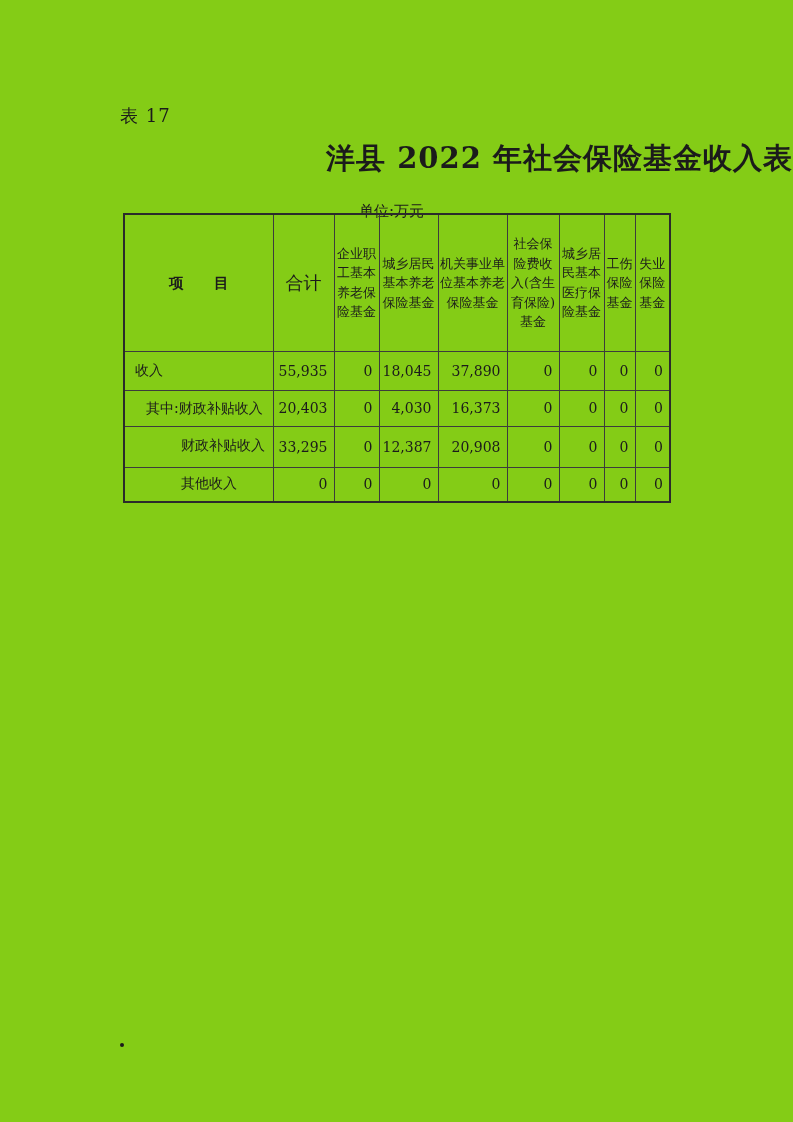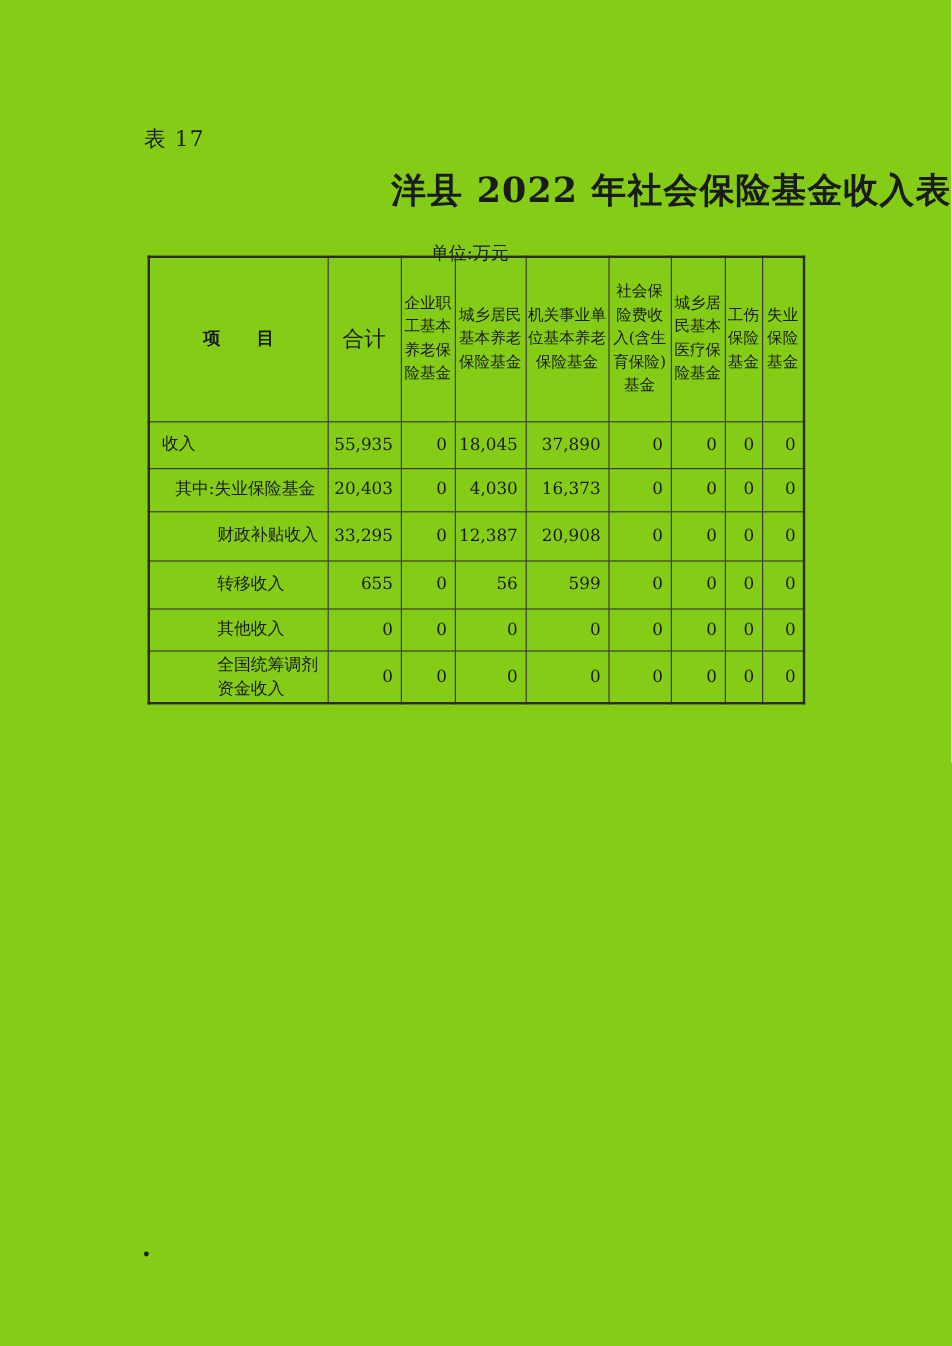--- a/index.html
+++ b/index.html
@@ -23,21 +23,21 @@
     font-weight:normal;font-size:13px;line-height:1.5;text-align:center;
     vertical-align:middle;padding:2px 1px;
   }
   .fund-table th.item-th{font-size:14.5px;white-space:pre;font-weight:bold;}
   .fund-table th.wide-th{font-size:18px;}
   .fund-table td{font-size:14px;vertical-align:middle;}
   .fund-table td.num{text-align:right;padding-right:6px;}
   .fund-table td.item{text-align:left;line-height:1.45;padding-right:3px;}
   .ind0{padding-left:10px;}
   .ind1{padding-left:21px;}
-  .ind2{padding-left:56px;}
+  .ind2{padding-left:56px;font-family:Liberation Mono, monospace;}
   .page-footer{position:absolute;left:0;right:0;top:1026px;text-align:center;
     font-size:16px;letter-spacing:2px;color:#2a2a2a;}
   .stray-dot{position:absolute;left:120px;top:1043px;width:4px;height:4px;
     border-radius:50%;background:#1b1b1b;}
 </style>
 </head>
 <body>
 
 <div class="page">
 
@@ -76,65 +76,43 @@
       <td class="num">55,935</td>
       <td class="num">0</td>
       <td class="num">18,045</td>
       <td class="num">37,890</td>
       <td class="num">0</td>
       <td class="num">0</td>
       <td class="num">0</td>
       <td class="num">0</td>
     </tr>
     <tr style="height:36px">
-      <td class="item ind1">其中:失业保险基金</td>
+      <td class="item ind1">其中:财政补贴收入</td>
       <td class="num">20,403</td>
       <td class="num">0</td>
       <td class="num">4,030</td>
       <td class="num">16,373</td>
       <td class="num">0</td>
       <td class="num">0</td>
       <td class="num">0</td>
       <td class="num">0</td>
     </tr>
     <tr style="height:41px">
       <td class="item ind2">财政补贴收入</td>
       <td class="num">33,295</td>
       <td class="num">0</td>
       <td class="num">12,387</td>
       <td class="num">20,908</td>
       <td class="num">0</td>
       <td class="num">0</td>
       <td class="num">0</td>
       <td class="num">0</td>
     </tr>
-    <tr style="height:40px">
-      <td class="item ind2">转移收入</td>
-      <td class="num">655</td>
-      <td class="num">0</td>
-      <td class="num">56</td>
-      <td class="num">599</td>
-      <td class="num">0</td>
-      <td class="num">0</td>
-      <td class="num">0</td>
-      <td class="num">0</td>
-    </tr>
     <tr style="height:35px">
       <td class="item ind2">其他收入</td>
-      <td class="num">0</td>
-      <td class="num">0</td>
-      <td class="num">0</td>
-      <td class="num">0</td>
-      <td class="num">0</td>
-      <td class="num">0</td>
-      <td class="num">0</td>
-      <td class="num">0</td>
-    </tr>
-    <tr style="height:43px">
-      <td class="item ind2">全国统筹调剂资金收入</td>
       <td class="num">0</td>
       <td class="num">0</td>
       <td class="num">0</td>
       <td class="num">0</td>
       <td class="num">0</td>
       <td class="num">0</td>
       <td class="num">0</td>
       <td class="num">0</td>
     </tr>
   </tbody>

